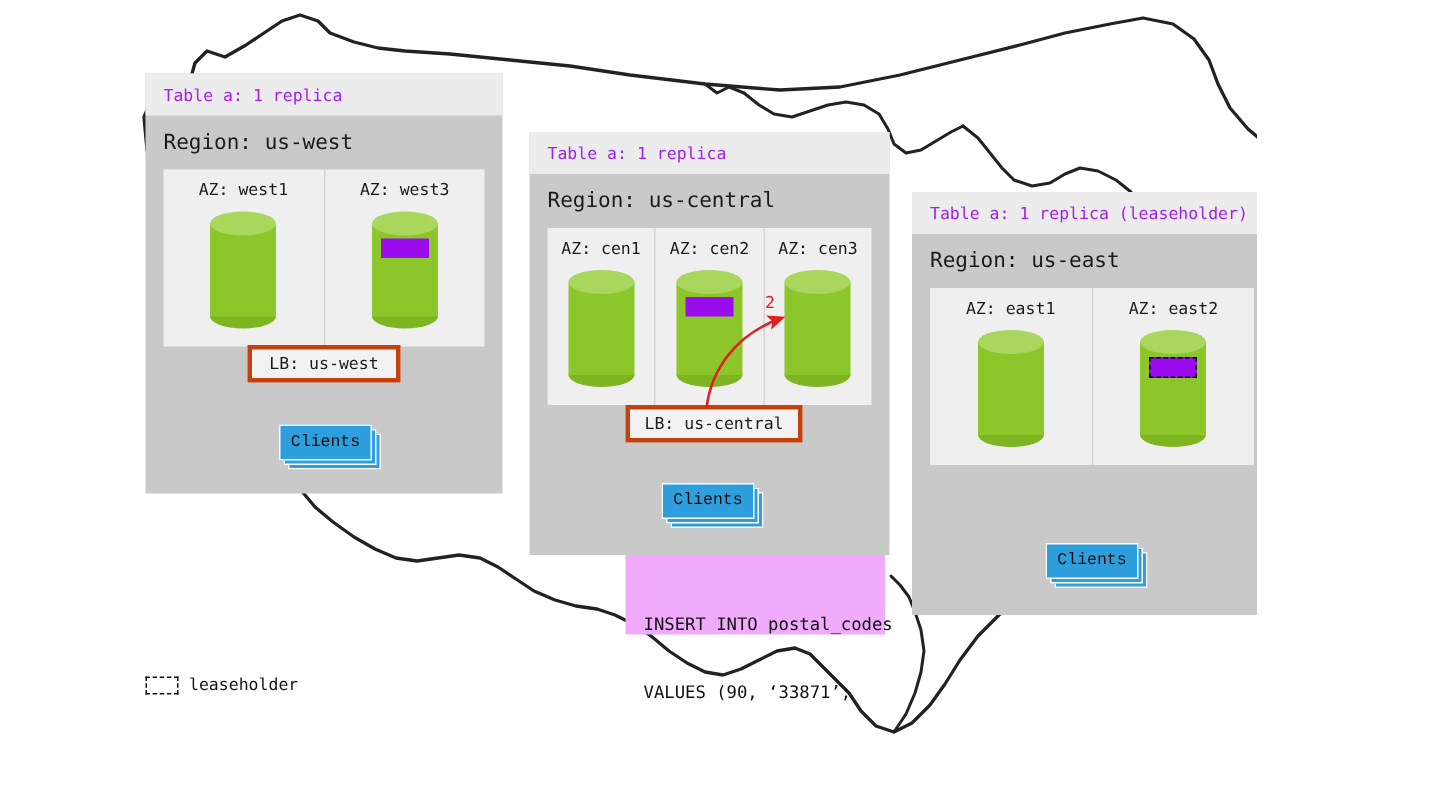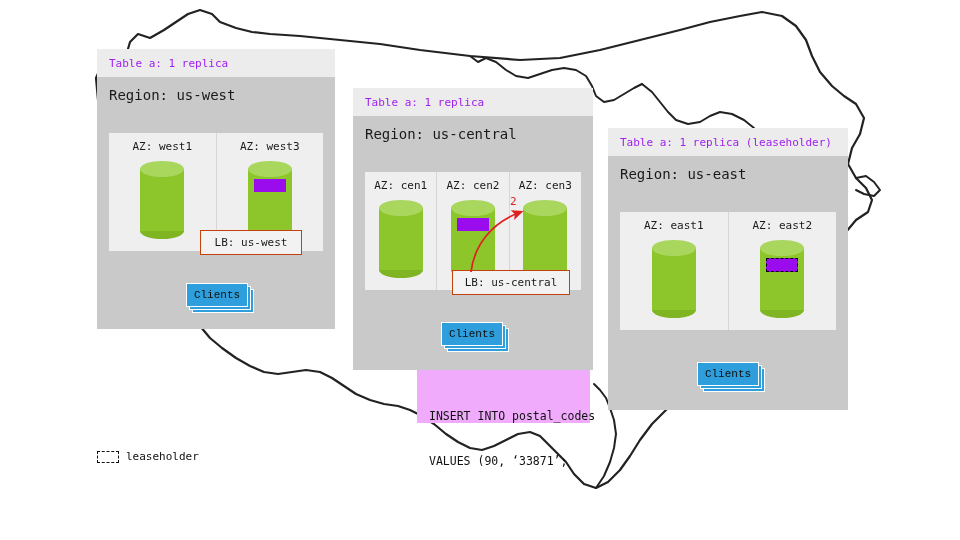--- a/index.html
+++ b/index.html
@@ -6,21 +6,21 @@
   html, body {
     margin: 0;
     padding: 0;
     background: #ffffff;
   }
   body {
     font-family: "DejaVu Sans Mono", "Liberation Mono", monospace;
   }
   #canvas {
     position: relative;
-    width: 960px;
+    width: 838px;
     height: 540px;
     background: #ffffff;
     overflow: hidden;
   }
   #usmap {
     position: absolute;
     left: 0; top: 0;
     width: 960px;
     height: 540px;
     pointer-events: none;
@@ -54,21 +54,20 @@
     font-size: 14px;
     white-space: nowrap;
   }
 
   
   .az-strip {
     position: absolute;
     background: #efefef;
     display: flex;
     box-sizing: border-box;
-    margin-top: 20px;
   }
   .az-cell {
     position: relative;
     flex: 1 1 0;
     box-sizing: border-box;
     border-right: 1px solid #d6d6d6;
     display: flex;
     flex-direction: column;
     align-items: center;
   }
@@ -124,31 +123,30 @@
     z-index: 3;
   }
   .replica.leaseholder {
     border: 1.6px dashed #000000;
   }
 
   
   .lb-box {
     position: absolute;
     background: #f2f2f2;
-    border: 1px solid #c2410c;
+    border: 3px solid #c2410c;
     box-sizing: border-box;
     display: flex;
     align-items: center;
     justify-content: center;
     font-family: "DejaVu Sans Mono", "Liberation Mono", monospace;
     font-size: 11px;
     color: #1a1a1a;
     white-space: nowrap;
     z-index: 6;
-    margin-left: 35px;
   }
 
   
   .clients {
     position: absolute;
     width: 62px;
     height: 24px;
     z-index: 5;
   }
   .clients .sheet {

